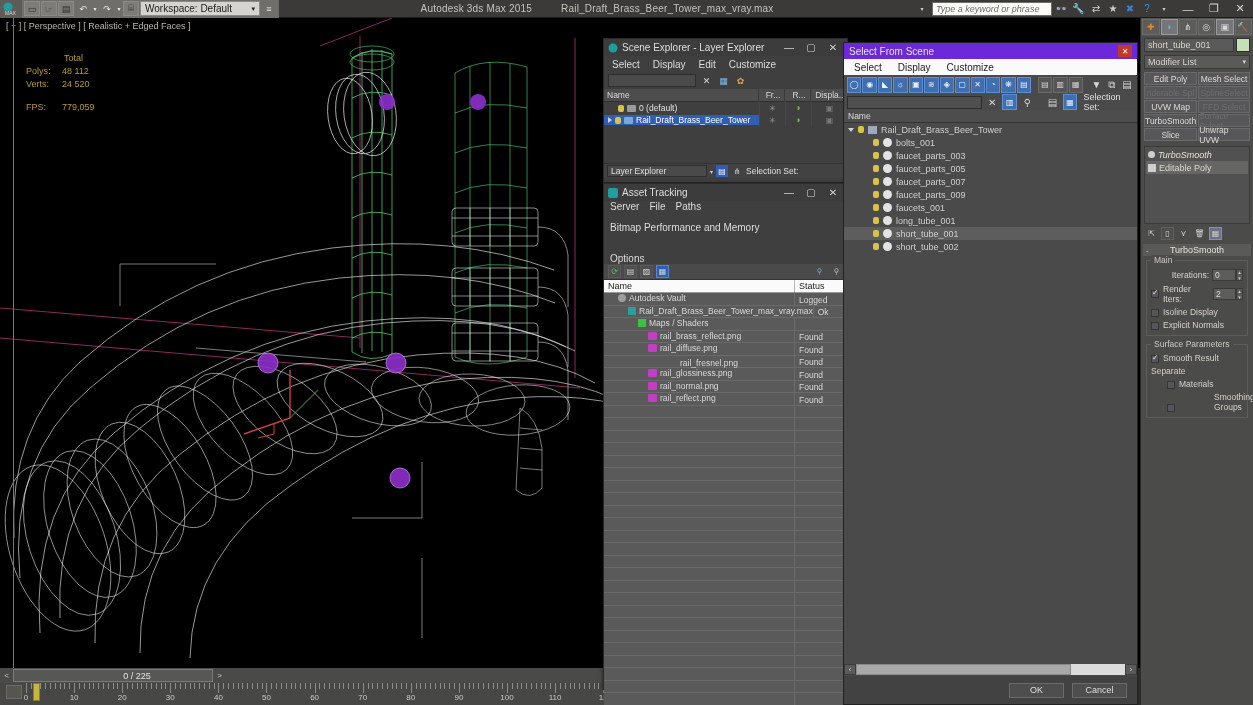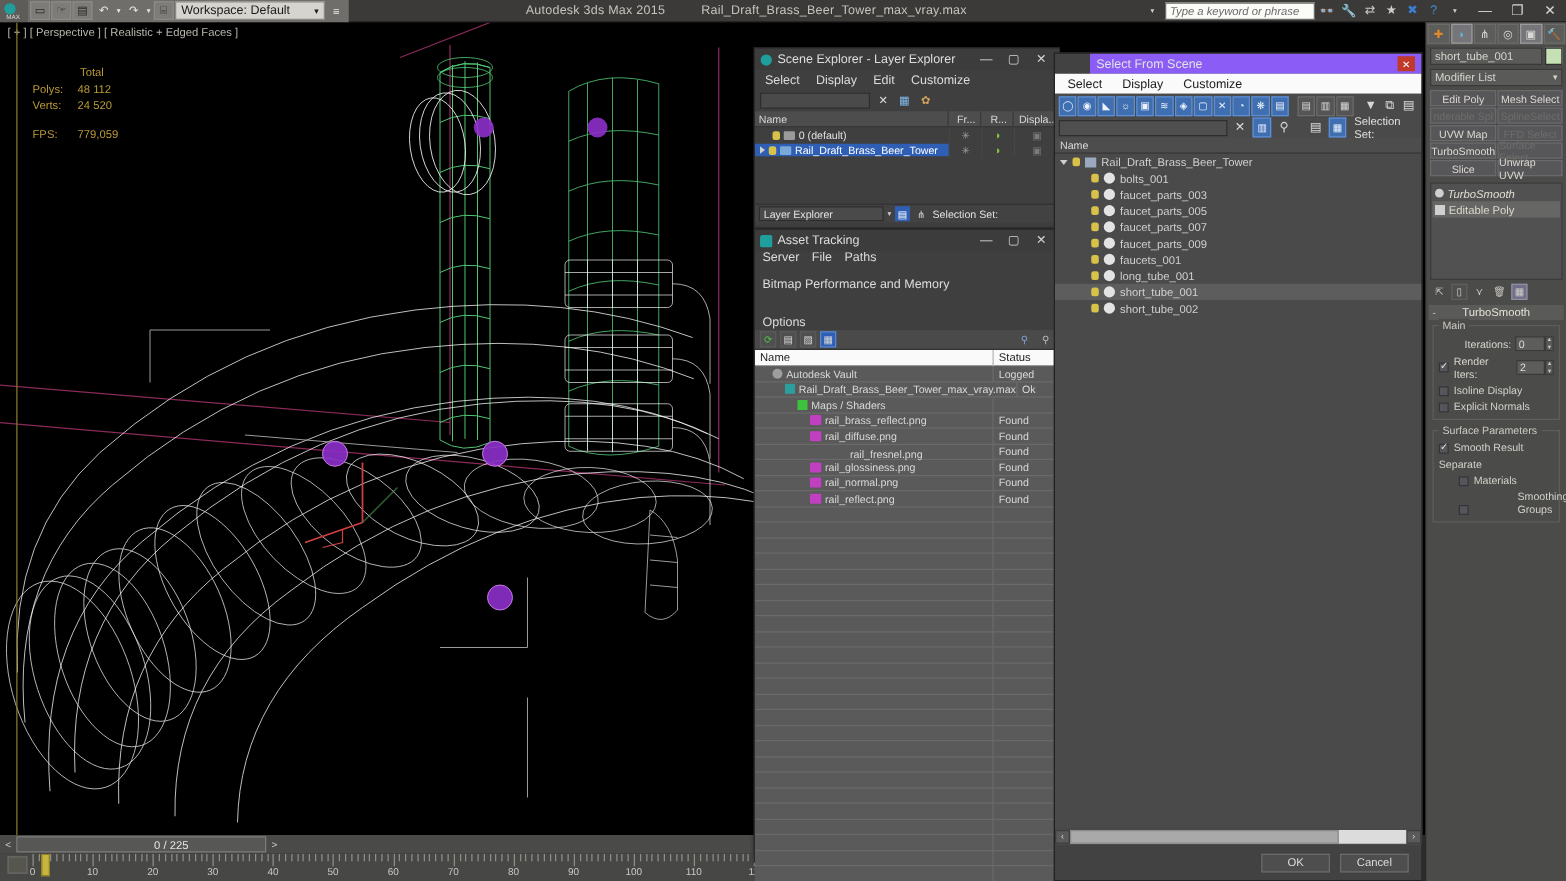--- a/index.html
+++ b/index.html
@@ -153,39 +153,39 @@
   .at-toolbar{ height:16px; background:#4a4a4a; display:flex; align-items:center;
     gap:3px; padding:0 4px; border-bottom:1px solid #333;}
   .at-btn{ width:13px;height:13px; border:1px solid #5a5a5a; background:#4f4f4f;
     display:flex;align-items:center;justify-content:center;font-size:8px;color:#d8d8d8;}
   .at-btn.sel{ background:#2f5fb5; border-color:#5b86cc;}
   .at-grid{ background:#5a5a5a; }
   .at-hdr{ height:13px; background:#fafafa; color:#1a1a1a; font-size:9px;
     display:flex; align-items:center; border-bottom:1px solid #9a9a9a;}
   .at-hdr .c1{ flex:1; padding-left:4px; border-right:1px solid #b5b5b5; height:13px; display:flex;align-items:center;}
   .at-hdr .c2{ width:52px; padding-left:4px;}
-  .at-row{ height:12.5px; display:flex; align-items:center; font-size:8.5px;
+  .at-row{ height:12.5px; display:flex; align-items:flex-end; font-size:8.5px;
     border-bottom:1px solid #6a6a6a; color:#d9d9d9;}
   .at-row .n{ flex:1; display:flex; align-items:center; gap:3px; height:12.5px;
     border-right:1px solid #6a6a6a; }
   .at-row .s{ width:52px; padding-left:4px; color:#d9d9d9;}
   .pngic{ width:9px;height:8px;background:#c13fc1;display:inline-block;border-radius:1px;}
   .vaultic{ width:8px;height:8px;background:#9e9e9e;border-radius:50%;display:inline-block;}
   .maxic{ width:8px;height:8px;background:#2b9e9e;display:inline-block;}
   .mapsic{ width:8px;height:8px;background:#3ec23e;display:inline-block;}
   .hs-arr{ width:12px;height:11px;display:flex;align-items:center;justify-content:center;
     background:#5a5a5a;border:1px solid #3c3c3c;font-size:7px;color:#ddd;}
   .hs-track{ flex:1; height:11px; background:#dcdcdc; position:relative;}
   .hs-thumb{ position:absolute; left:0; top:0; height:11px; background:#a9a9a9; border:1px solid #8a8a8a;}
 
   
   #selectFromScene{ left:843px; top:42px; width:295px; height:663px; background:#424242;
     border:1px solid #222;}
-  .sfs-title{ height:16px; background:#8b5cf6; display:flex; align-items:center;
-    padding:0 5px; color:#e2e2e2; font-size:10px;margin-left:28px;}
+  .sfs-title{ height:16px; background:#6d28d9; display:flex; align-items:center;
+    padding:0 5px; color:#e2e2e2; font-size:10px;}
   .sfs-close{ margin-left:auto; width:14px;height:12px; background:#c0392b; color:#fff;
     display:flex;align-items:center;justify-content:center; font-size:8px;}
   .sfs-menu{ height:16px; background:#fafafa; display:flex; align-items:center; gap:16px;
     padding:0 10px; color:#1b1b1b; font-size:10px;}
   .sfs-tools{ height:19px; background:#4a4a4a; display:flex; align-items:center; gap:1px;
     padding:0 3px;}
   .sfs-ic{ width:16px;height:16px; background:#3f6fb0; border:1px solid #5f8fd0;
     display:flex;align-items:center;justify-content:center; font-size:8px; color:#eaf2ff;}
   .sfs-ic.g{ background:#555; border-color:#6a6a6a; color:#d8d8d8;}
   .sfs-ic.plain{ background:transparent; border:none; color:#d6d6d6; font-size:10px;}

